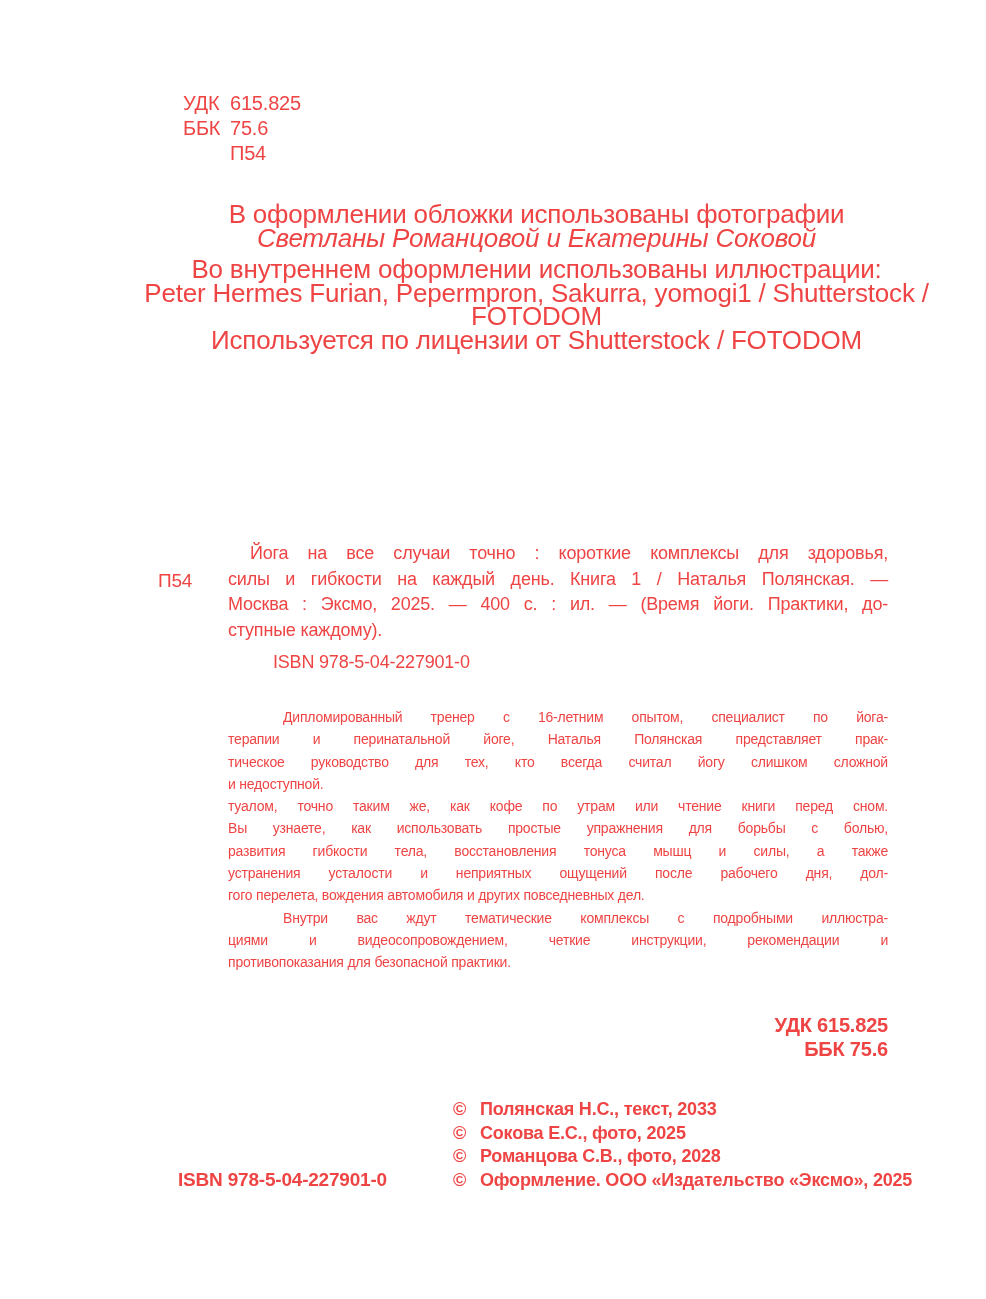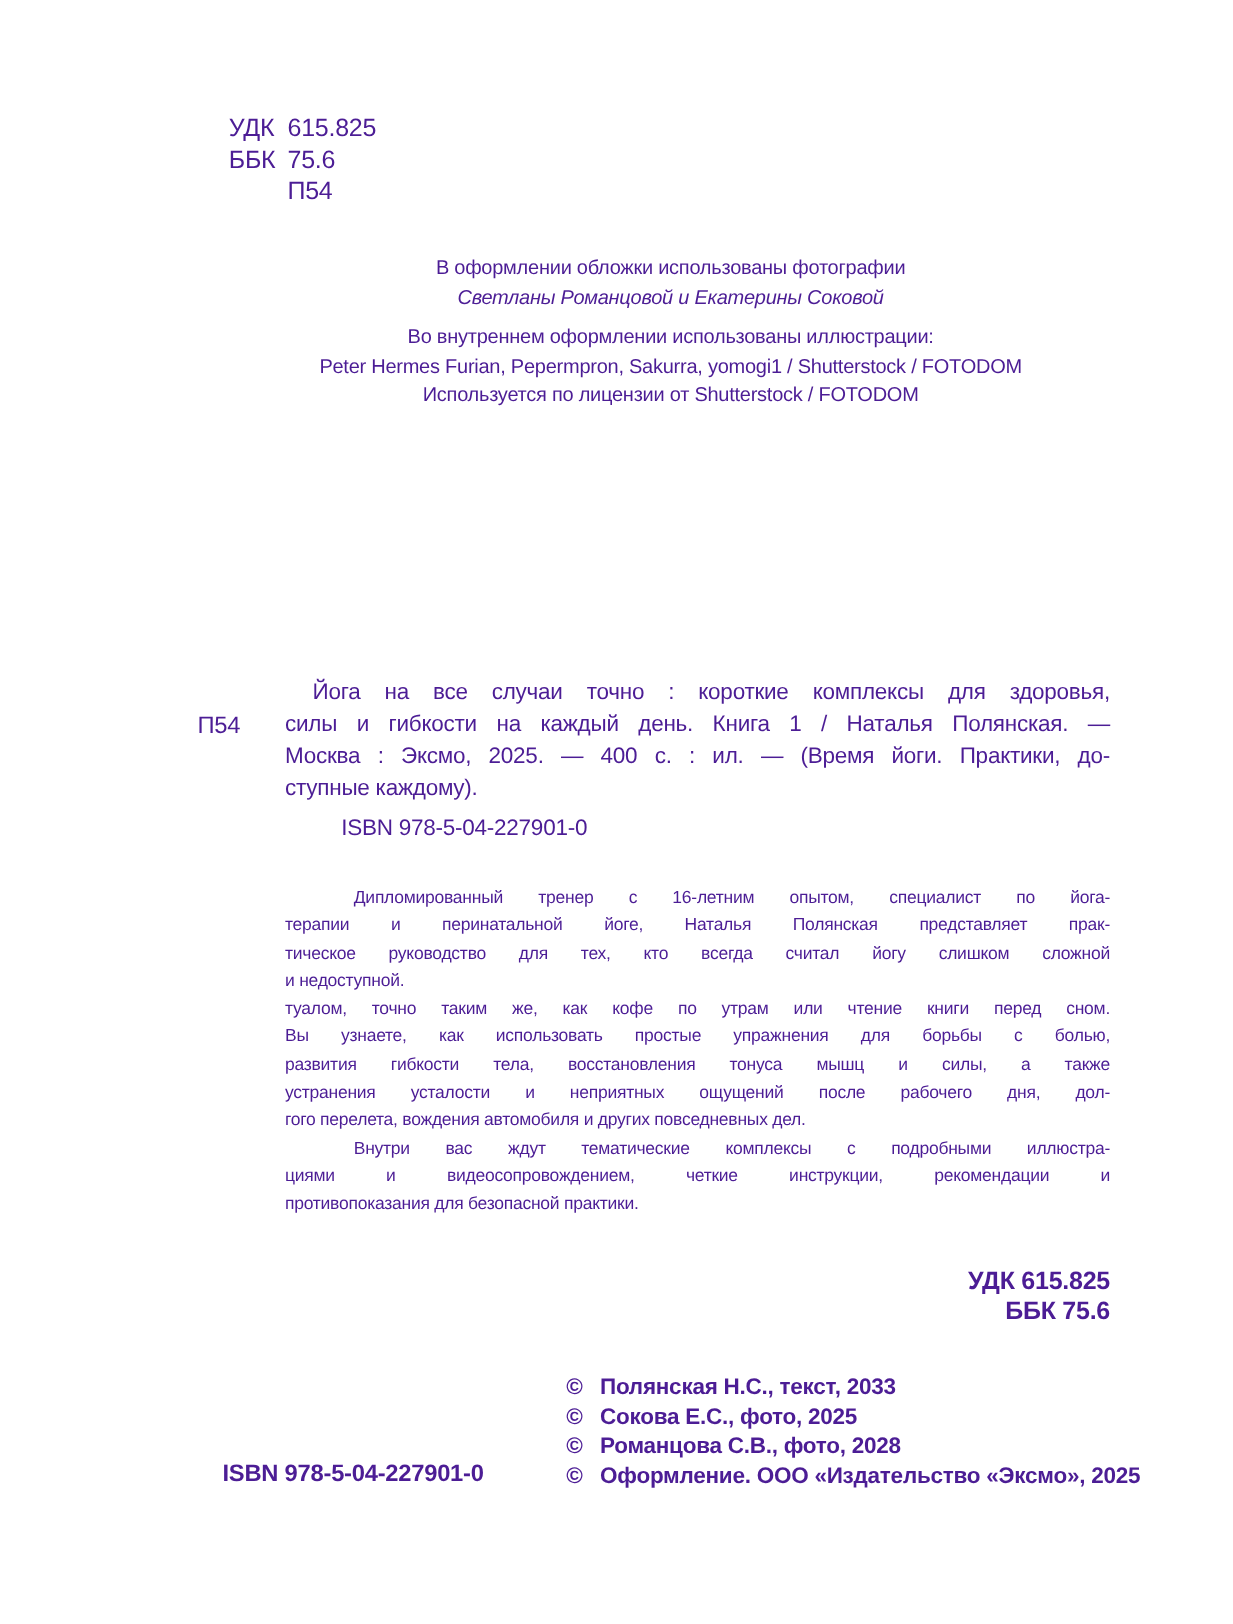--- a/index.html
+++ b/index.html
@@ -1,39 +1,39 @@
 <!DOCTYPE html>
 <html lang="ru"><head>
 <meta charset="utf-8">
 <style>
   html, body { margin: 0; padding: 0; background: #ffffff; }
   .page {
     position: relative;
     width: 986px;
     height: 1299px;
     background: #ffffff;
-    color: #4c1d95;
+    color: #ef4444;
     font-family: "Liberation Sans", "DejaVu Sans", sans-serif;
     overflow: hidden;
   }
 
   
   .top-meta {
     position: absolute; left: 183px; top: 91px;
     font-size: 20px; line-height: 25px; letter-spacing: -0.2px;
     font-weight: 500;
   }
   .meta-row { display: flex; }
   .meta-label { width: 47px; }
 
   
   .credits {
     position: absolute; left: 143px; top: 203px; width: 787px;
     text-align: center;
-    font-size: 16px; line-height: 23.5px; letter-spacing: -0.2px;
+    font-size: 26px; line-height: 23.5px; letter-spacing: -0.2px;
   }
   .credits-gap { height: 8px; }
   .italic { font-style: italic; }
 
   
   .card {
     position: absolute; left: 228px; top: 541px; width: 660px;
     font-size: 18px; line-height: 25.5px; letter-spacing: -0.2px;
   }
   .card-author { font-weight: bold; font-size: 19px; }

